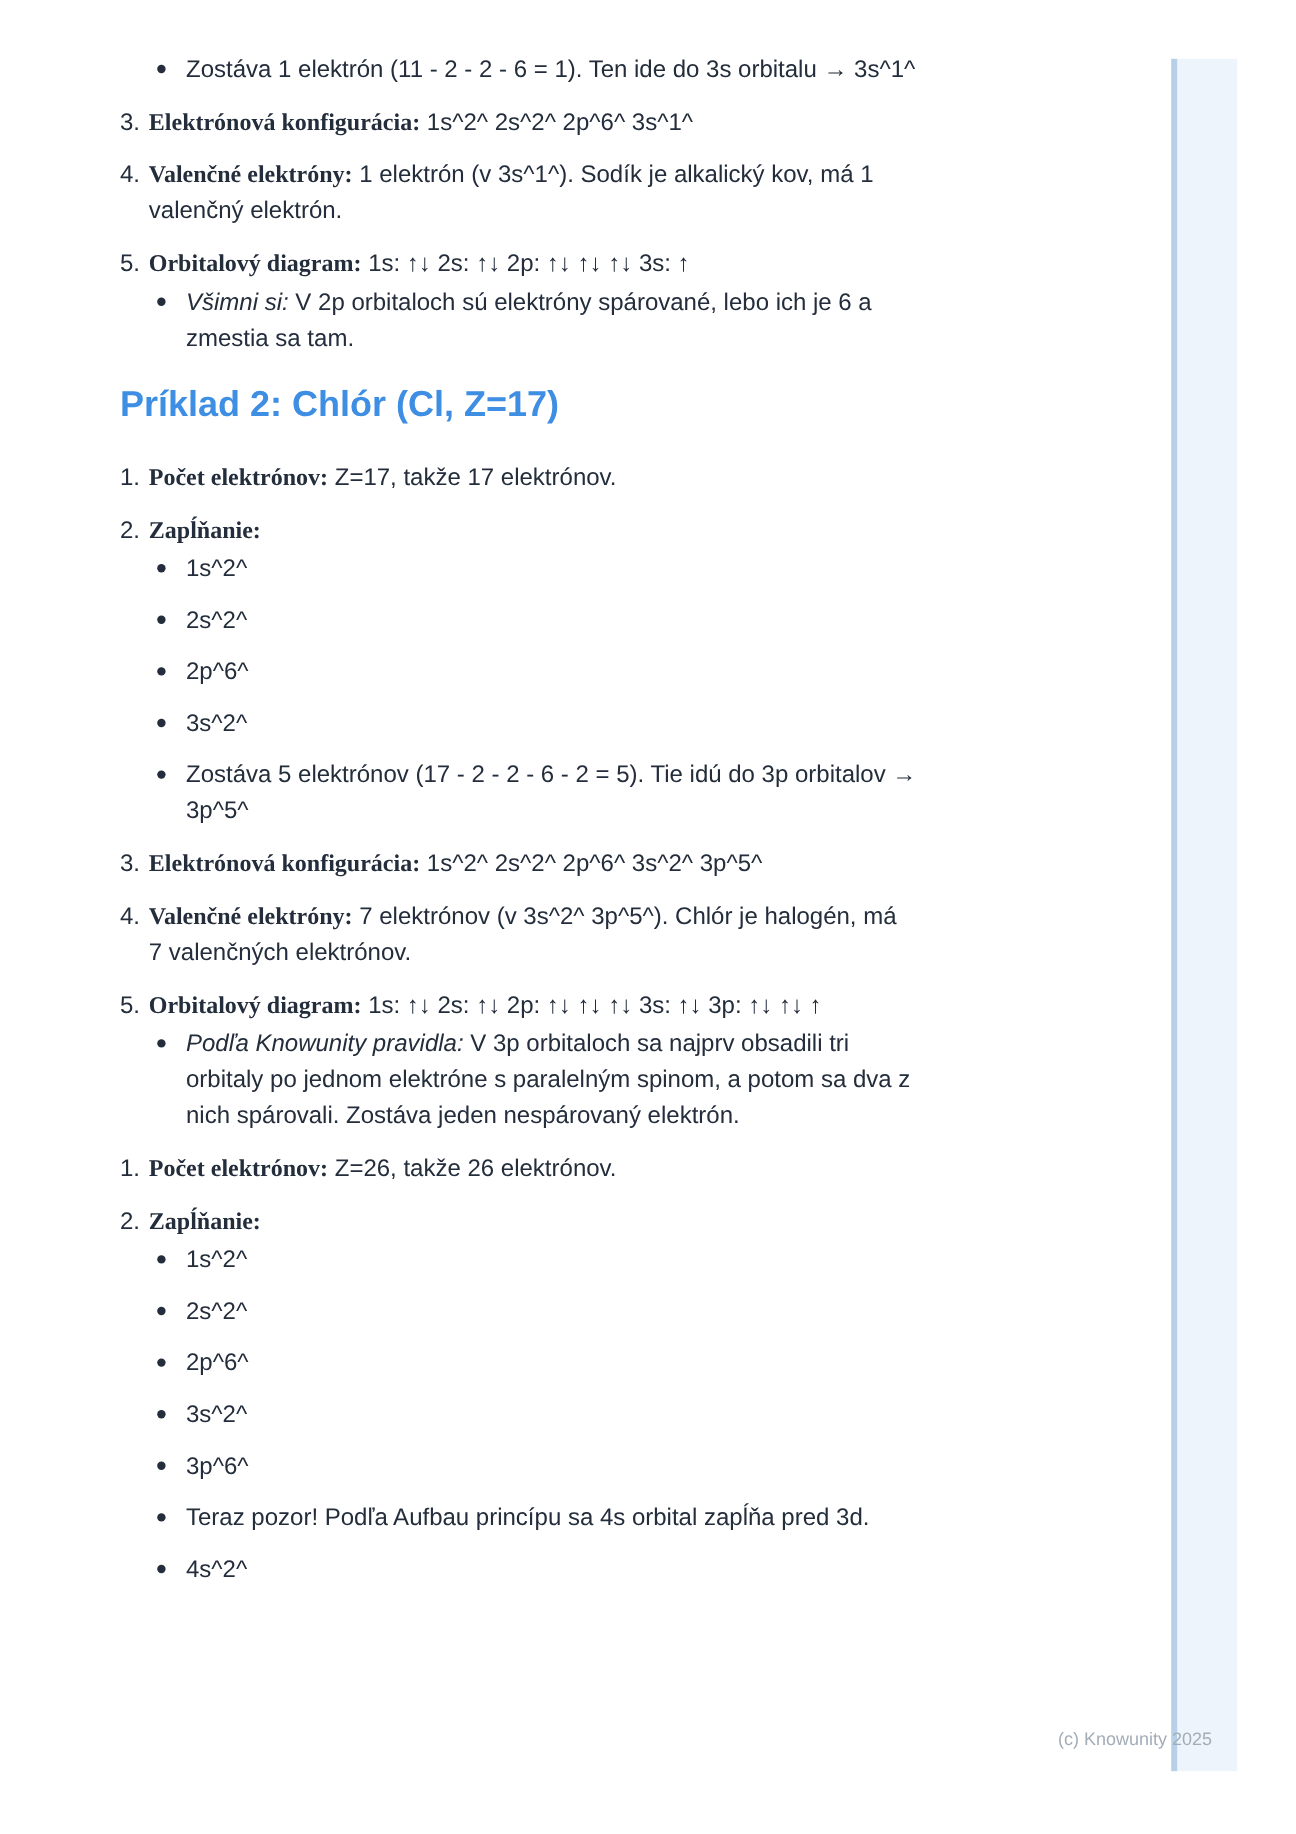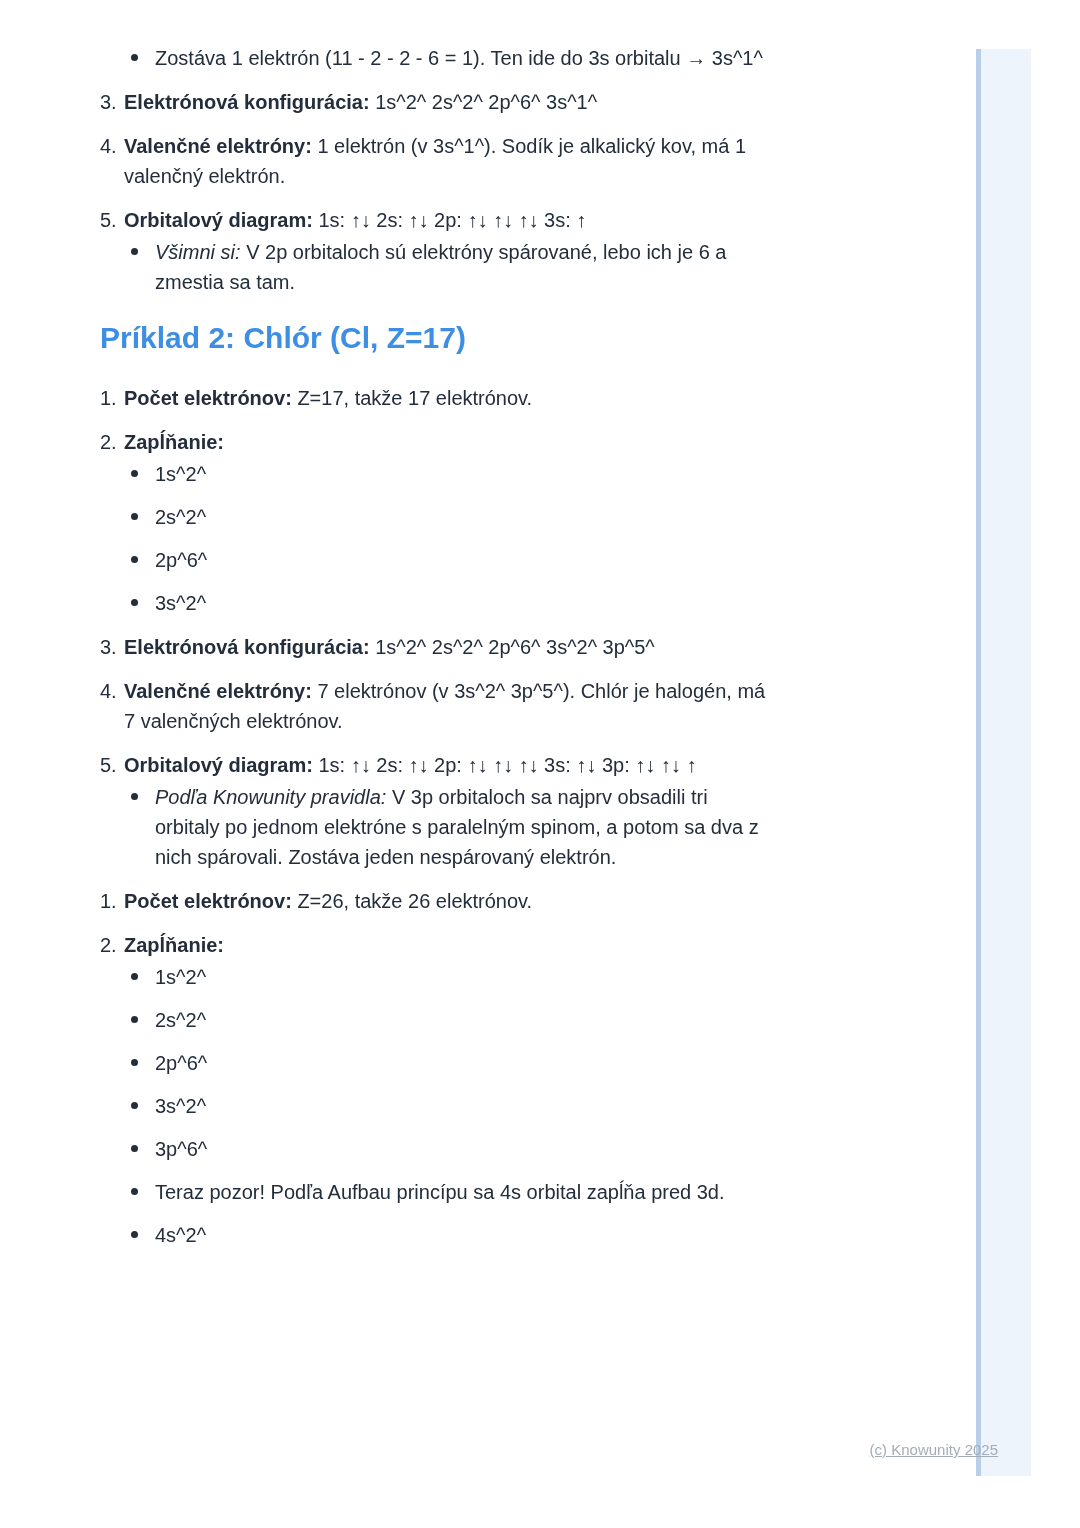--- a/index.html
+++ b/index.html
@@ -28,21 +28,21 @@
   .content {
     position: absolute;
     left: 100px; top: 43px;
     width: 770px;
     font-size: 20px;
     line-height: 30px;
     z-index: 2;
   }
   ul, ol { list-style: none; margin: 0; padding: 0; }
   .txt { white-space: pre-line; }
-  b { font-weight: bold; }
+  b { font-weight: bold; font-family: Liberation Serif, serif; }
   i { font-style: italic; }
 
   .fill-list { margin-bottom: 14px; }
   .blt { position: relative; padding-left: 55px; margin-bottom: 13px; }
   .blt > .dot { left: 31px; }
   .dot {
     position: absolute; top: 11px;
     width: 7px; height: 7px; border-radius: 50%;
     background: #232d3b;
   }
@@ -54,26 +54,25 @@
 
   h2 {
     color: #3e8ee3;
     font-size: 30px;
     line-height: 46px;
     font-weight: bold;
     margin: 18px 0 22px 0;
   }
   .footer {
     position: absolute;
-    top: 1440px; right: 82px;
+    top: 1440px; right: 70px;
     font-size: 15px;
     line-height: 20px;
     color: #a3adb8;
     z-index: 3;
-    text-decoration: underline;
   }
 </style>
 </head>
 <body>
 
 <div class="page">
 
   <div class="edge-fill"></div>
   <div class="edge-line"></div>
 
@@ -124,20 +123,25 @@
             <span class="txt">2s^2^</span>
           </li>
           <li class="blt-n">
             <span class="dot"></span>
             <span class="txt">2p^6^</span>
           </li>
           <li class="blt-n">
             <span class="dot"></span>
             <span class="txt">3s^2^</span>
           </li>
+          <li class="blt-n">
+            <span class="dot"></span>
+            <span class="txt">Zostáva 5 elektrónov (17 - 2 - 2 - 6 - 2 = 5). Tie idú do 3p orbitalov →
+3p^5^</span>
+          </li>
         </ul>
       </li>
       <li class="num-item">
         <span class="num">3.</span><b>Elektrónová konfigurácia:</b> <span class="txt">1s^2^ 2s^2^ 2p^6^ 3s^2^ 3p^5^</span>
       </li>
       <li class="num-item">
         <span class="num">4.</span><b>Valenčné elektróny:</b> <span class="txt">7 elektrónov (v 3s^2^ 3p^5^). Chlór je halogén, má
 7 valenčných elektrónov.</span>
       </li>
       <li class="num-item">

